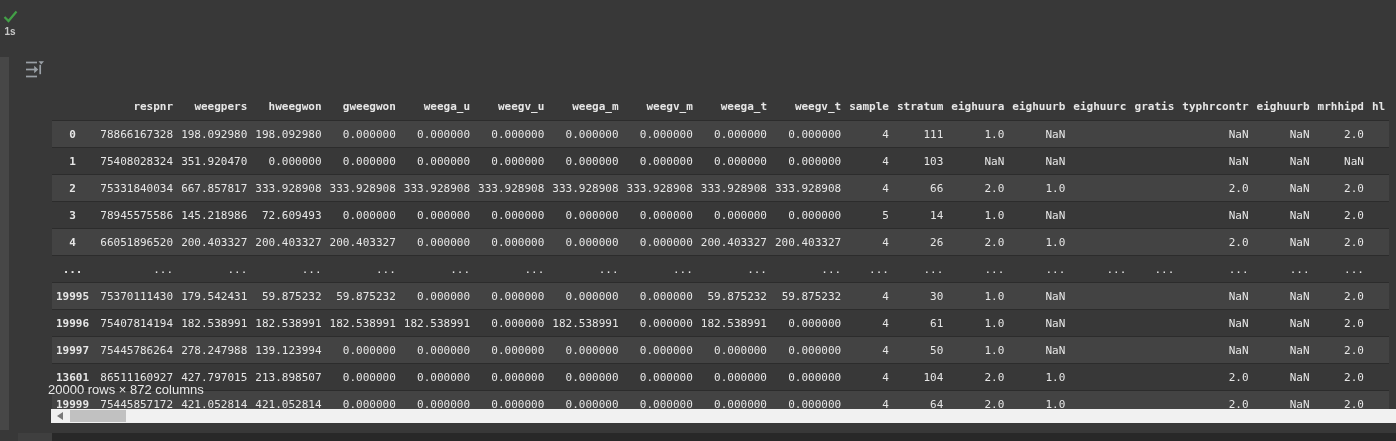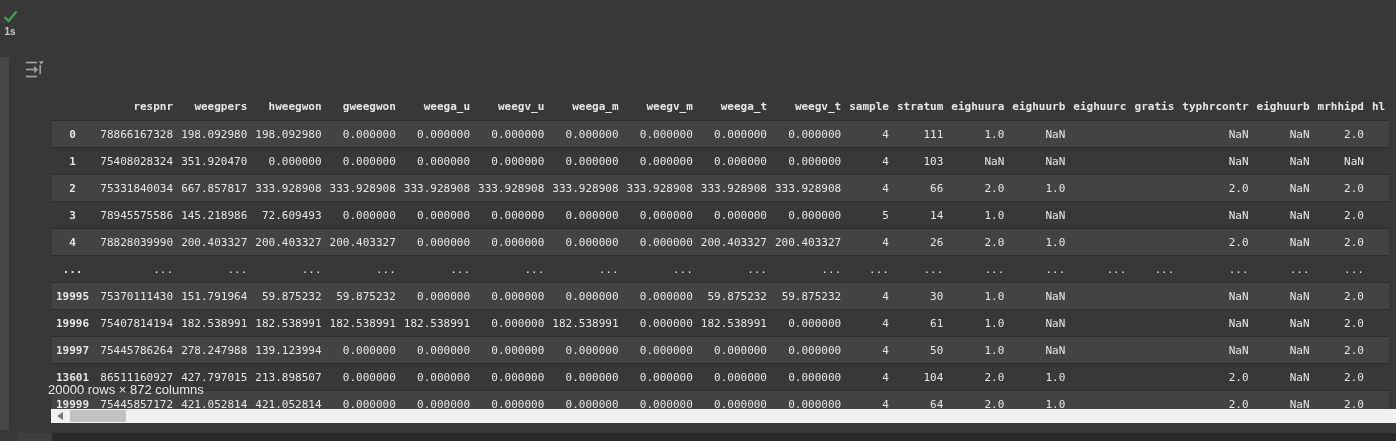--- a/index.html
+++ b/index.html
@@ -208,21 +208,21 @@
             <td>NaN</td>
             <td></td>
             <td></td>
             <td>NaN</td>
             <td>NaN</td>
             <td>2.0</td>
             <td></td>
           </tr>
           <tr>
             <th>4</th>
-            <td>78828039990</td>
+            <td>66051896520</td>
             <td>200.403327</td>
             <td>200.403327</td>
             <td>200.403327</td>
             <td>0.000000</td>
             <td>0.000000</td>
             <td>0.000000</td>
             <td>0.000000</td>
             <td>200.403327</td>
             <td>200.403327</td>
             <td>4</td>
@@ -255,21 +255,21 @@
             <td>...</td>
             <td>...</td>
             <td>...</td>
             <td>...</td>
             <td>...</td>
             <td></td>
           </tr>
           <tr>
             <th>19995</th>
             <td>75370111430</td>
-            <td>151.791964</td>
+            <td>179.542431</td>
             <td>59.875232</td>
             <td>59.875232</td>
             <td>0.000000</td>
             <td>0.000000</td>
             <td>0.000000</td>
             <td>0.000000</td>
             <td>59.875232</td>
             <td>59.875232</td>
             <td>4</td>
             <td>30</td>

